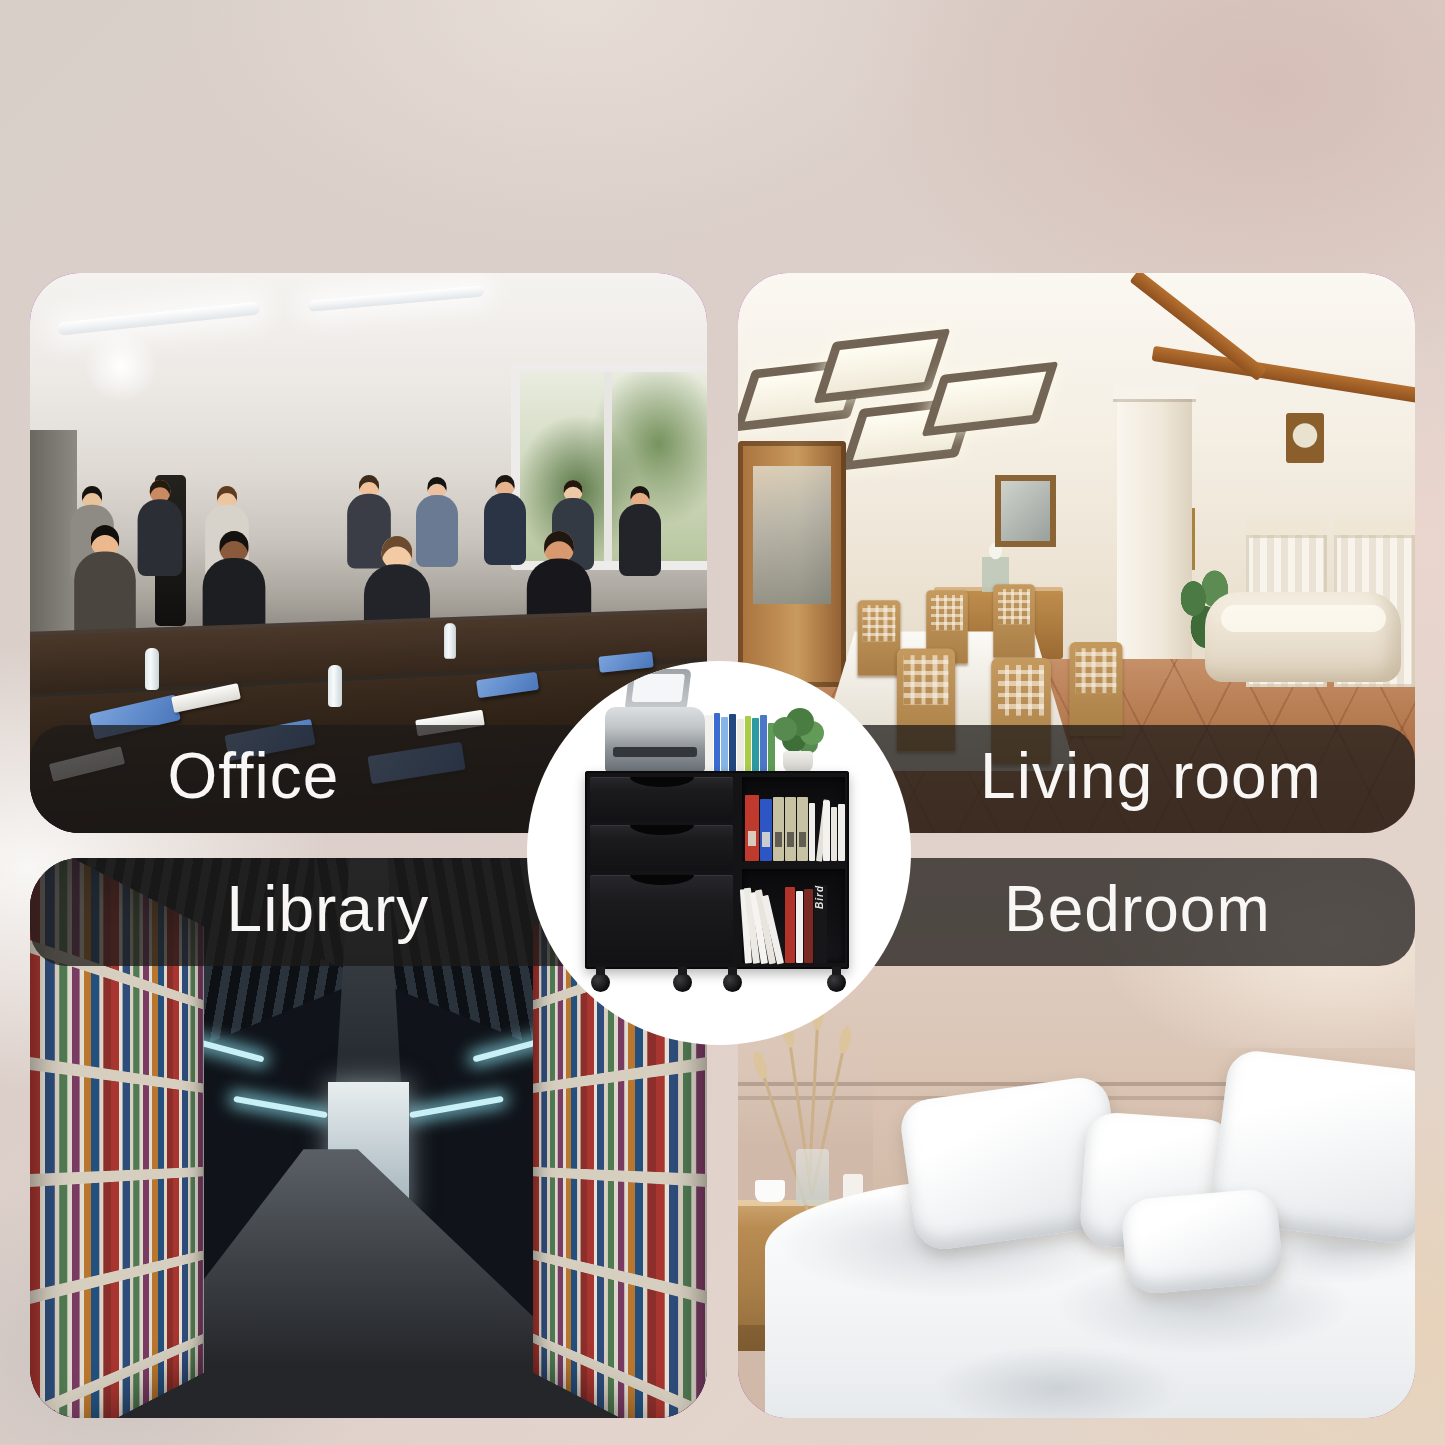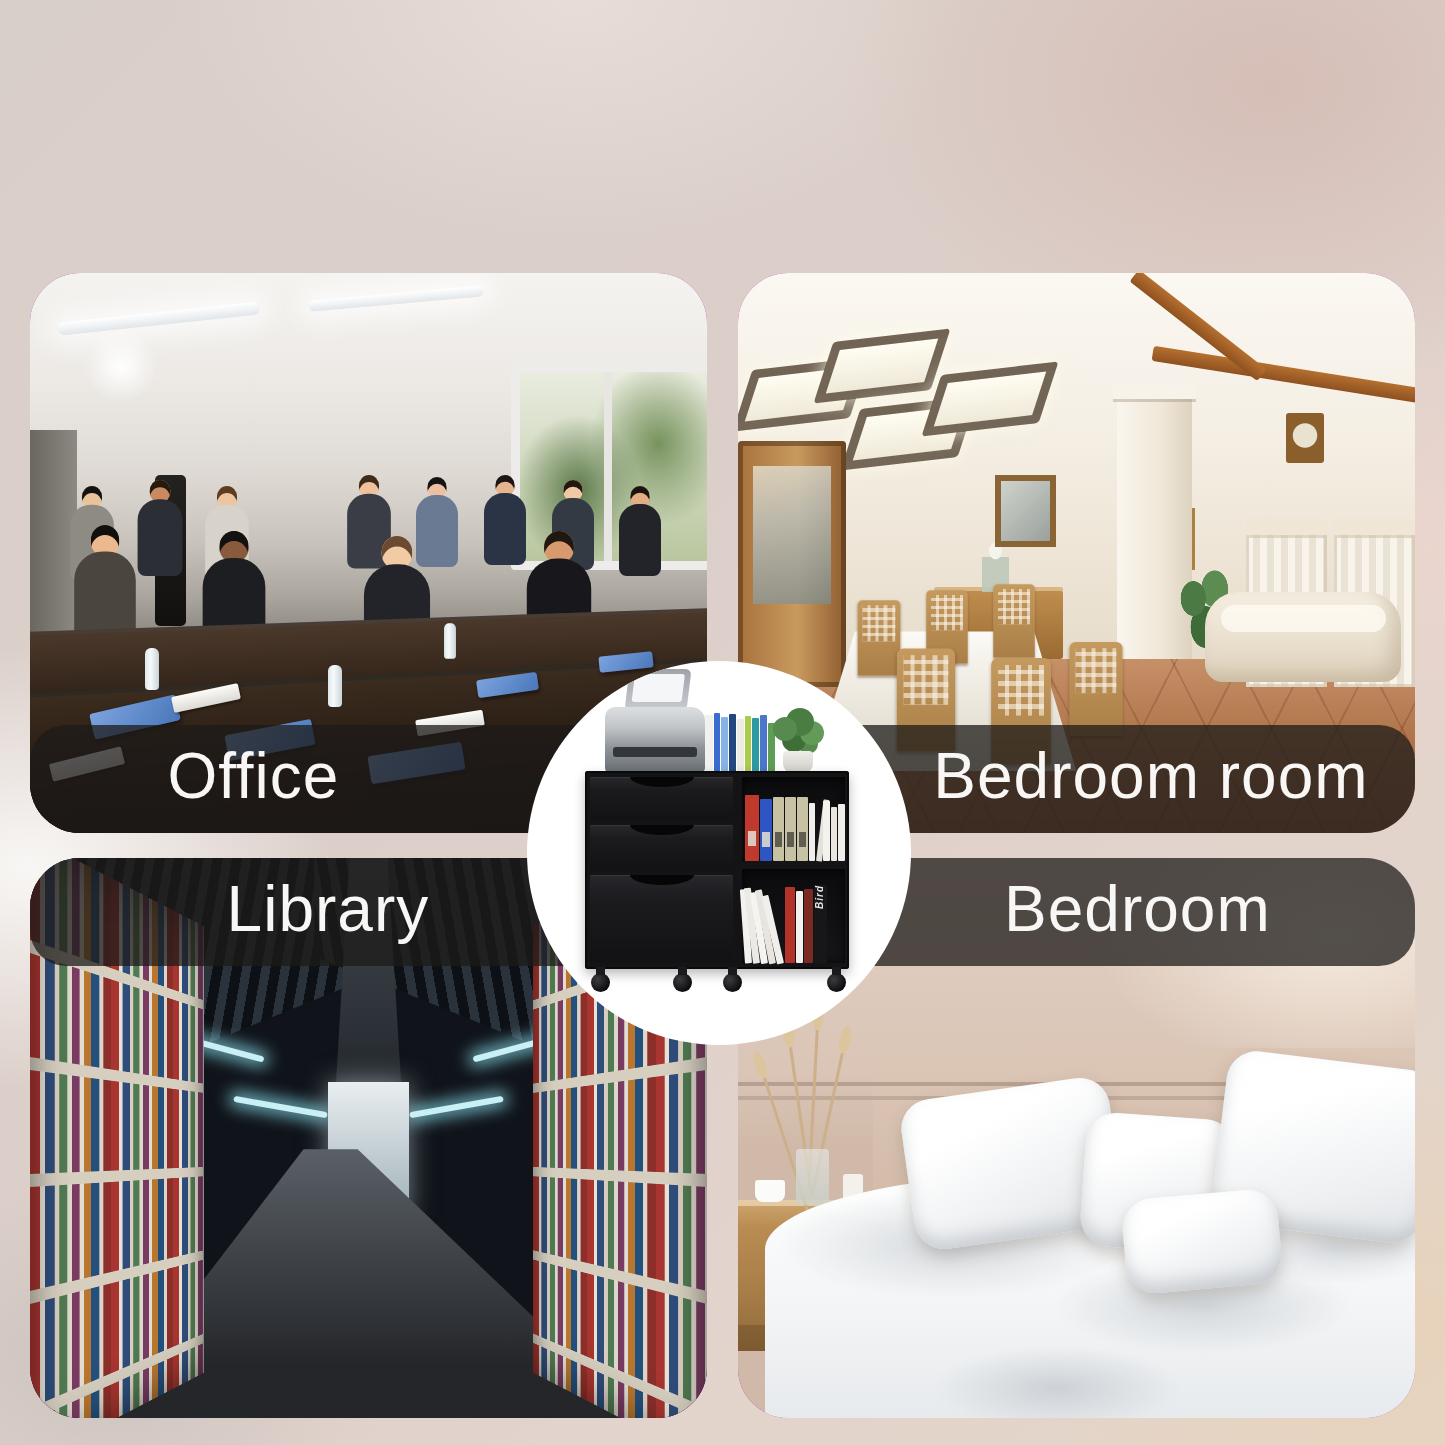--- a/index.html
+++ b/index.html
@@ -387,21 +387,21 @@
       <div class="lv-sofa"></div>
       <div class="lv-table"></div>
       <div class="lv-chair c1"></div>
       <div class="lv-chair c2"></div>
       <div class="lv-chair c3"></div>
       <div class="lv-chair c4"></div>
       <div class="lv-chair c5"></div>
       <div class="lv-chair c6"></div>
     </div>
     <div class="strip at-bottom">
-      <span class="scene-label lab-living">Bedroom room</span>
+      <span class="scene-label lab-living">Living room</span>
     </div>
   </figure>
 
   <figure class="photo br">
     <div class="scene bedroom">
       <div class="bd-headboard"></div>
       <div class="bd-molding"></div>
       <div class="bd-stand"></div>
       <div class="bd-stem t1"></div>
       <div class="bd-stem t2"></div>

